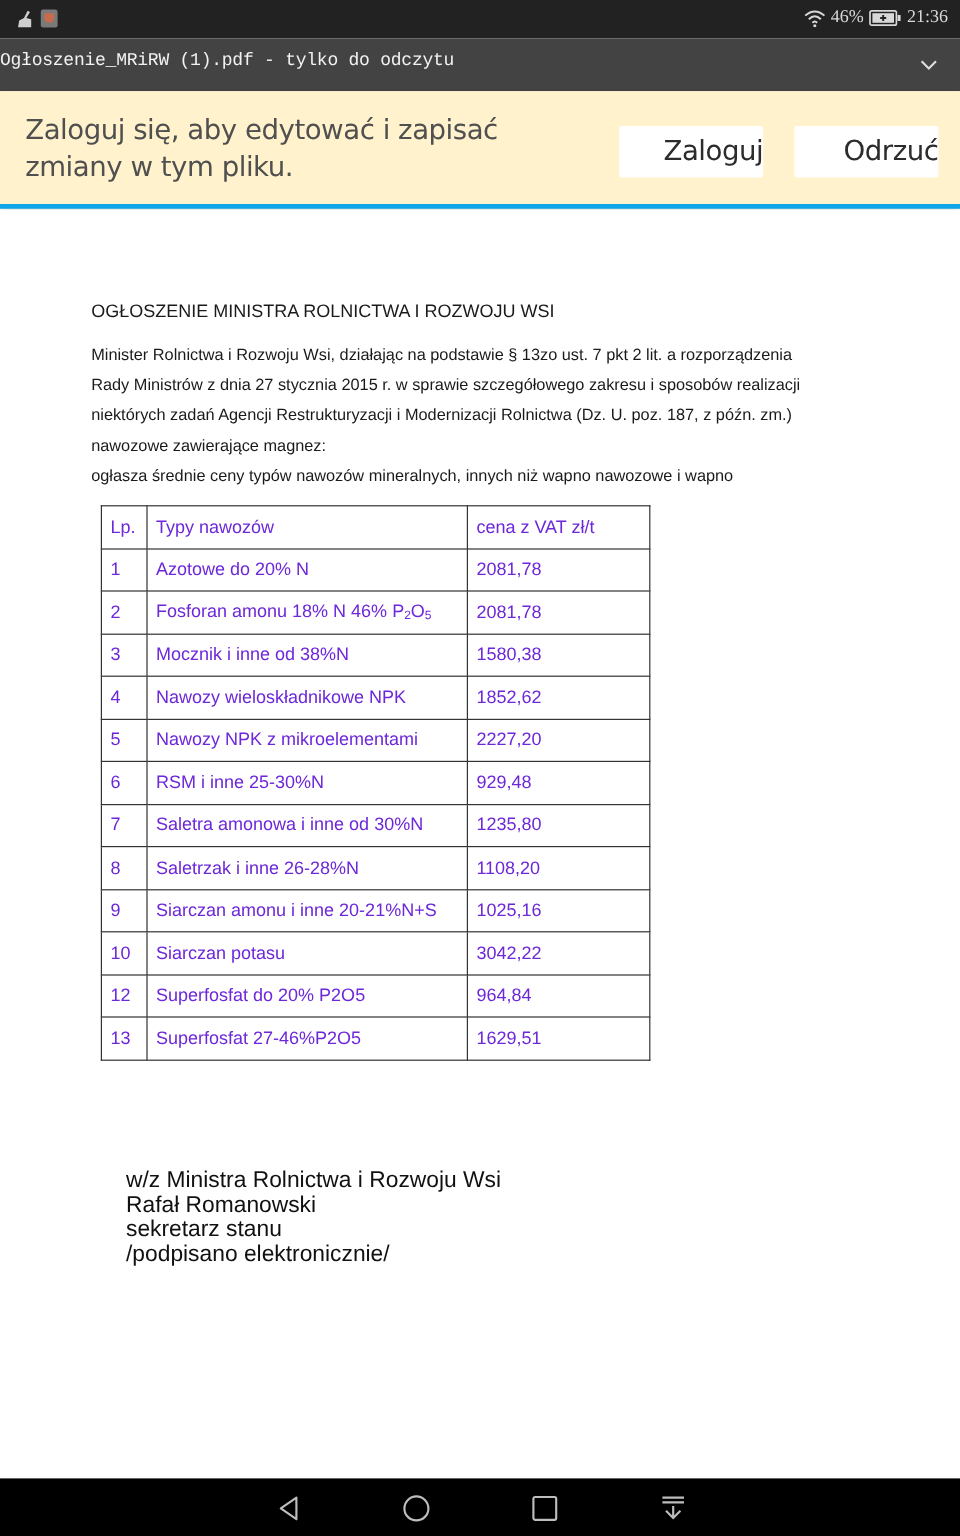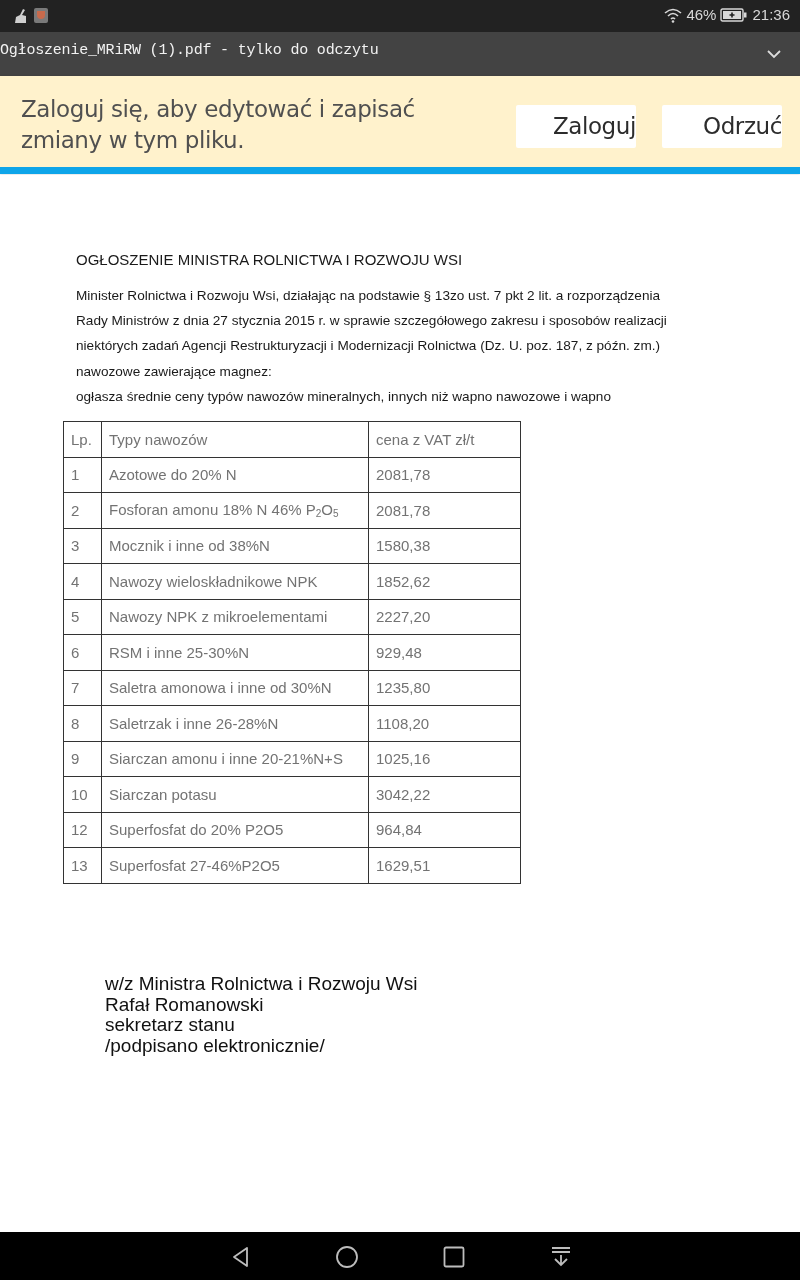--- a/index.html
+++ b/index.html
@@ -2,41 +2,41 @@
 <html><head>
 <meta charset="utf-8">
 <style>
   * { box-sizing: border-box; margin: 0; padding: 0; }
   html, body { width: 800px; height: 1280px; overflow: hidden; background: #ffffff; }
   body { position: relative; font-family: "Liberation Sans", sans-serif; }
 
   .status-bar {
     position: absolute; left: 0; top: 0; width: 800px; height: 32px;
     background: #222222; color: #d8d8d8;
-    font-family: Liberation Sans, sans-serif; font-size: 15px;
+    font-family: Liberation Serif, serif; font-size: 15px;
   }
   .status-left { position: absolute; left: 14px; top: 8px; display: flex; gap: 6px; align-items: center; }
   .status-right { position: absolute; right: 10px; top: 6px; display: flex; align-items: center; gap: 4px; }
   .sb-icon-clean { width: 14px; height: 14px; }
   .sb-icon-app { width: 14px; height: 15px; background: #7a7a7a; border-radius: 2px; position: relative; }
   .sb-icon-app::after { content: ""; position: absolute; left: 3px; top: 3px; width: 8px; height: 8px; background: #c86a4c; border-radius: 0 0 4px 4px; }
 
   .title-bar {
     position: absolute; left: 0; top: 32px; width: 800px; height: 44px;
     background: #434343; color: #f2f2f2;
   }
   .title-text {
     position: absolute; left: 0; right: 0; top: 10px; text-align: left;
     font-family: Liberation Mono, monospace; font-size: 15px; letter-spacing: -0.2px;
   }
   .chevron { position: absolute; right: 16px; top: 12px; width: 20px; height: 20px; }
 
   .banner {
     position: absolute; left: 0; top: 76px; width: 800px; height: 98px;
-    background: #fff2cc; border-bottom: 7px solid #0ea5e9;
+    background: #fff2cc; border-bottom: 4px solid #0ea5e9;
     box-shadow: 0 1px 3px rgba(0,0,0,0.12);
   }
   .banner-text {
     position: absolute; left: 21px; top: 18px; width: 450px;
     font-family: "DejaVu Sans", sans-serif; font-size: 23px; line-height: 31px; color: #505050;
     letter-spacing: -0.4px;
   }
   .banner-btn {
     position: absolute; top: 29px; height: 43px; background: #ffffff; border-radius: 2px;
     font-family: "DejaVu Sans", sans-serif; font-size: 23px; color: #2c2c2c; text-align: right; line-height: 43px;
@@ -49,22 +49,22 @@
     position: absolute; left: 0; top: 175px; width: 800px; height: 1057px; background: #ffffff;
     color: #111111;
   }
   .doc-heading { position: absolute; left: 76px; top: 76px; font-size: 15px; color: #1a1a1a; }
   .doc-para {
     position: absolute; left: 76px; top: 108px; width: 660px; font-size: 13.6px; line-height: 25.2px; color: #1a1a1a;
   }
   .doc-para span { display: block; white-space: nowrap; }
 
   table.prices {
-    position: absolute; left: 63px; top: 246px; border-collapse: collapse;
-    font-size: 15px; color: #737373; padding-left: 36px;
+    position: absolute; left: 84px; top: 246px; border-collapse: collapse;
+    font-size: 15px; color: #6d28d9; padding-left: 36px;
   }
   table.prices td {
     border: 1.3px solid #333333; height: 35.5px; padding: 0 0 0 7px; vertical-align: middle; white-space: nowrap;
   }
   table.prices td.c-lp { width: 38px; }
   table.prices td.c-name { width: 267px; }
   table.prices td.c-price { width: 152px; }
   sub { font-size: 10px; vertical-align: -2px; }
 
   .signature {

